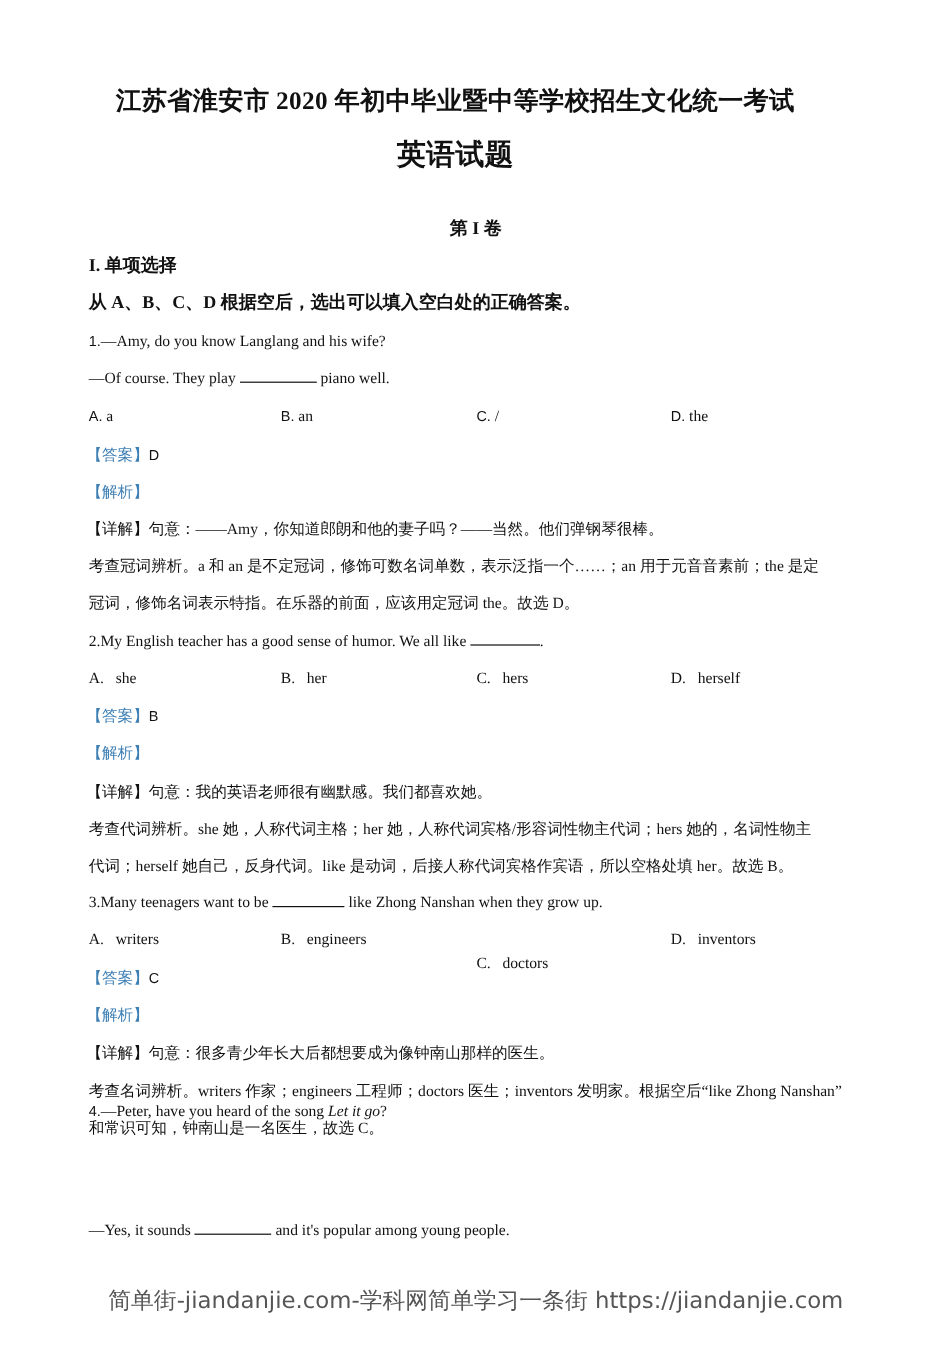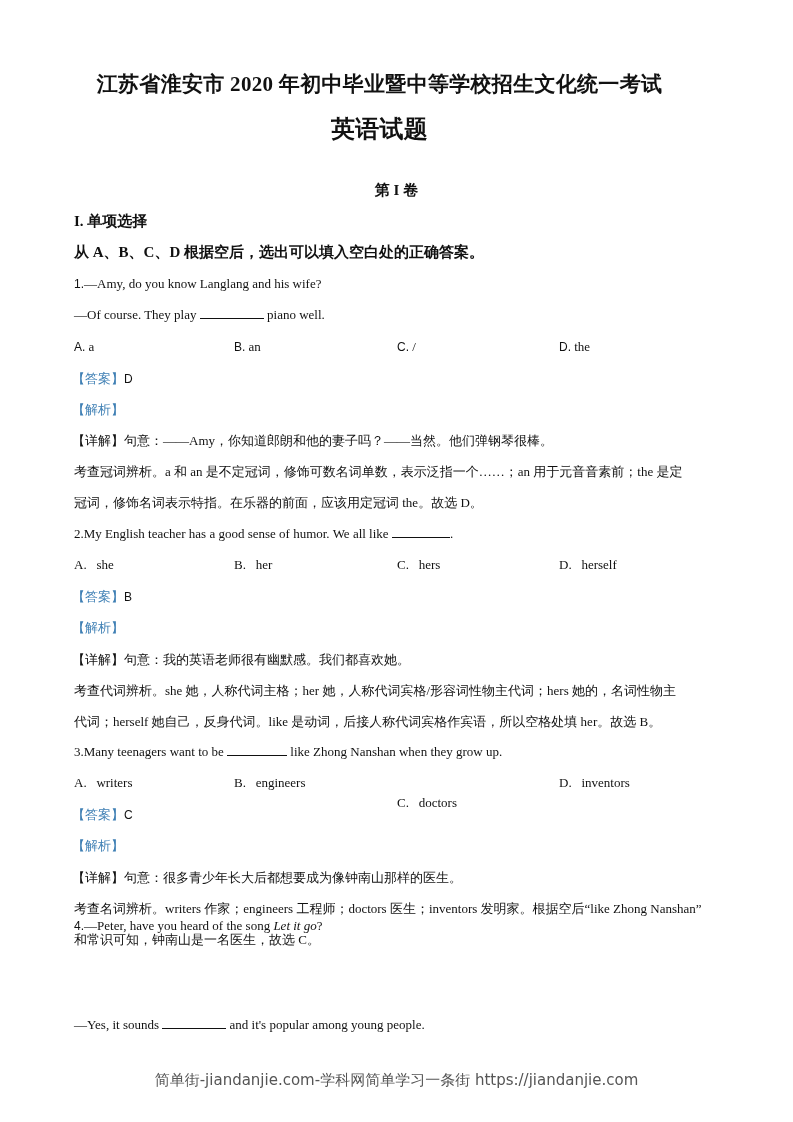--- a/index.html
+++ b/index.html
@@ -9,21 +9,21 @@
   .title { left: 0; width: 759px; text-align: center; font-weight: bold; font-size: 21px; letter-spacing: 0.3px; }
   .sub { font-weight: bold; font-size: 16px; }
   .line { left: 74px; font-size: 13px; }
   .line.cn { font-size: 13px; }
   .opt { font-size: 13px; }
   .opt .lbl { font-family: "Liberation Sans", "DejaVu Sans", sans-serif; font-size: 12px; }
   .opt.serif .lbl { font-family: "Liberation Serif", serif; font-size: 13px; }
   .tag { color: #3e7fb4; font-size: 13px; }
   .tag .val { color: #111; font-family: "Liberation Sans", sans-serif; font-size: 12px; }
   .blank { display: inline-block; border-bottom: 1px solid #111; height: 11px; vertical-align: baseline; }
-  .footer { left: 0; width: 793px; text-align: center; top: 1071px; font-family: "DejaVu Sans", "Liberation Sans", sans-serif; font-size: 15px; color: #555; }
+  .footer { left: 0; width: 793px; text-align: center; top: 1071px; font-family: "DejaVu Sans", "Liberation Sans", sans-serif; font-size: 19px; color: #555; }
   i { font-style: italic; }
 </style>
 </head>
 <body>
 
 <div class="abs title" style="top:70px;">江苏省淮安市 2020 年初中毕业暨中等学校招生文化统一考试</div>
 <div class="abs title" style="top:113px; font-size:24px;">英语试题</div>
 <div class="abs sub" style="left:0; width:793px; text-align:center; top:181px; font-size:15px;">第 I 卷</div>
 <div class="abs sub" style="left:74px; top:212px; font-size:15px;">I.  单项选择</div>
 <div class="abs sub" style="left:74px; top:243px; font-size:15px;">从 A、B、C、D 根据空后，选出可以填入空白处的正确答案。</div>

